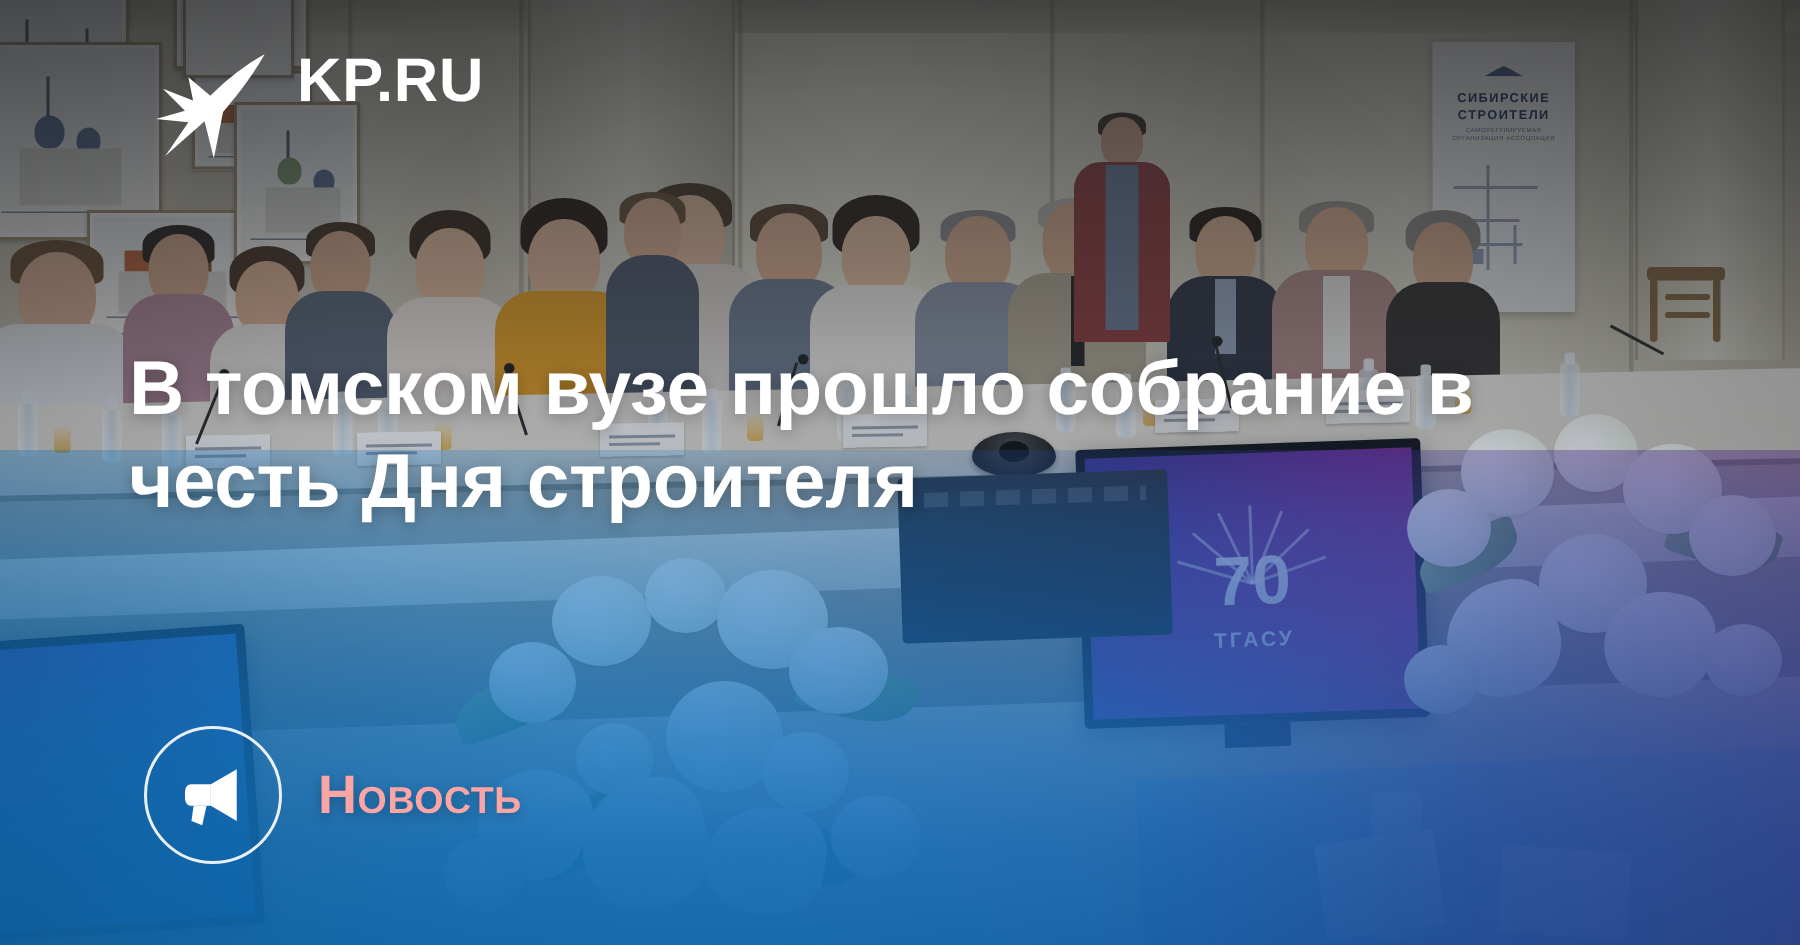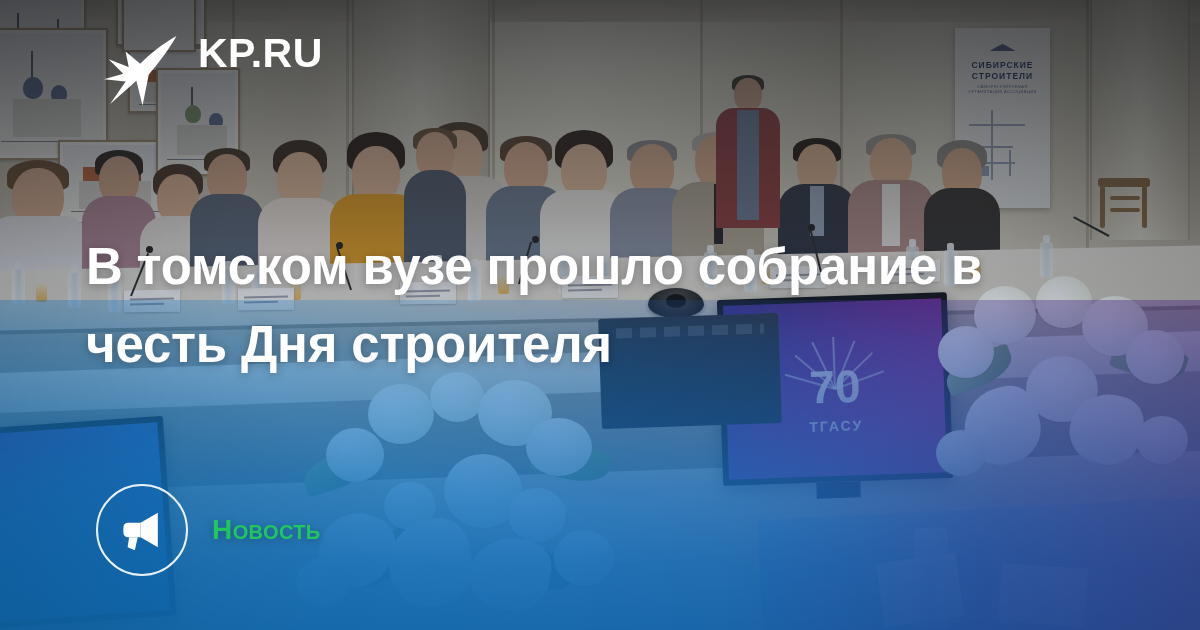--- a/index.html
+++ b/index.html
@@ -289,39 +289,39 @@
   }
   .brand .bird{width:78px;height:74px;display:block;}
   .brand .wordmark{
     color:#ffffff;font-size:41px;font-weight:700;letter-spacing:.5px;
     line-height:1;white-space:nowrap;
   }
 
   .headline{
     position:absolute;left:86px;top:228px;width:990px;
     color:#ffffff;
-    font-size:51px;line-height:78px;font-weight:700;
+    font-size:51px;line-height:62px;font-weight:700;
     letter-spacing:-.2px;
     text-shadow:0 2px 10px rgba(0,0,0,.28);
     margin:0;
   }
 
   .badge{
     position:absolute;left:96px;top:484px;
     display:flex;align-items:center;gap:24px;
   }
   .badge .ring{
     width:88px;height:88px;border-radius:50%;
     border:2px solid rgba(255,255,255,.9);
     display:flex;align-items:center;justify-content:center;
     flex:0 0 auto;
   }
   .badge .ring svg{width:46px;height:46px;display:block;}
   .badge .label{
-    color:#22c55e;font-size:28px;font-weight:700;
+    color:#fca5a5;font-size:36px;font-weight:700;
     letter-spacing:.4px;
     font-variant:small-caps;
     text-transform:lowercase;
     text-shadow:0 2px 8px rgba(0,0,0,.25);
   }
   .badge .label::first-letter{text-transform:uppercase;}
 </style>
 </head>
 <body>
 

